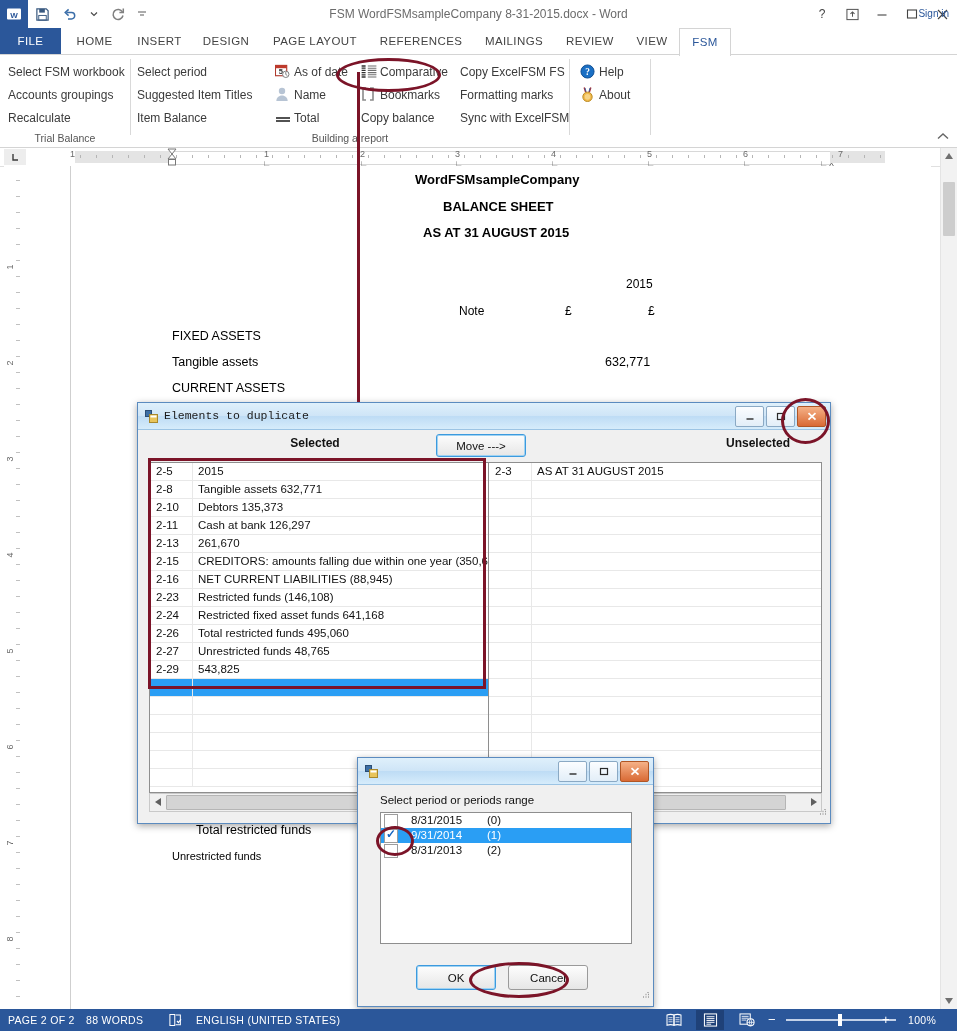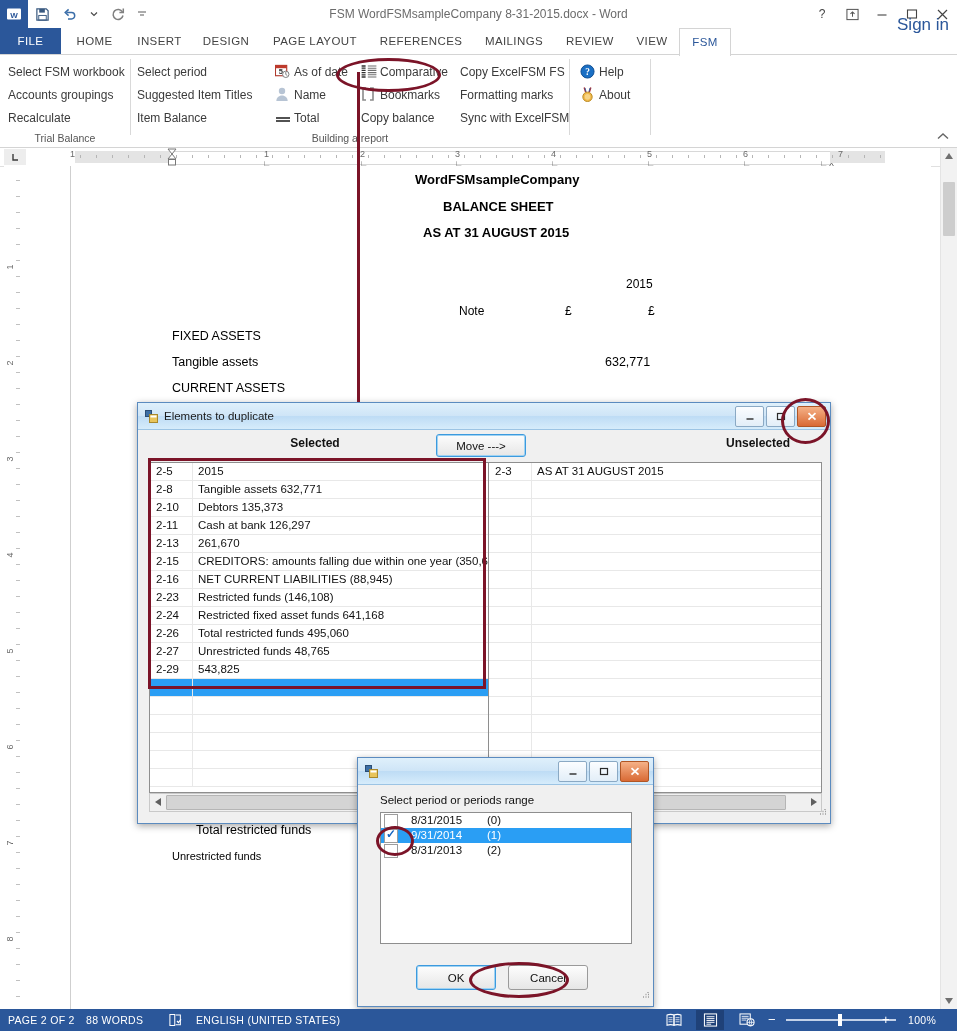--- a/index.html
+++ b/index.html
@@ -24,21 +24,21 @@
   .winctl div{width:30px;height:28px;display:flex;align-items:center;justify-content:center;color:#444;font-size:13px;}
   .winctl div.help{font-size:12px;}
 
   
   .tabstrip{position:absolute;left:0;top:28px;width:957px;height:27px;background:#fff;}
   .tab{position:absolute;top:0;height:27px;line-height:27px;font-size:11.5px;color:#444;letter-spacing:.4px;
        text-align:center;}
   .tab.file{background:#2B579A;color:#fff;left:0;width:61px;}
   .tab.active{color:#2B579A;}
   .tab.active:after{content:"";position:absolute;left:0;right:0;bottom:0;height:0;}
-  .signin{position:absolute;right:8px;top:11px;height:27px;line-height:27px;font-size:17px;color:#2B579A;}
+  .signin{position:absolute;right:8px;top:0;height:27px;line-height:27px;font-size:10px;color:#2B579A;}
   .tabline{position:absolute;left:0;top:54px;width:957px;height:1px;background:#d4d4d4;}
 
   
   .ribbon{position:absolute;left:0;top:55px;width:957px;height:92px;background:#fff;border-bottom:1px solid #d4d4d4;}
   .rsep{position:absolute;top:4px;width:1px;height:76px;background:#d9d9d9;}
   .ritem{position:absolute;font-size:12px;color:#3b3b3b;white-space:nowrap;height:22px;line-height:22px;}
   .glabel{position:absolute;bottom:3px;font-size:10.5px;color:#555;text-align:center;}
   .ricon{position:absolute;width:16px;height:16px;}
   .collapse{position:absolute;right:8px;bottom:4px;font-size:11px;color:#666;}
 
@@ -78,21 +78,21 @@
   .zoomthumb{position:absolute;top:5px;width:4px;height:12px;background:#fff;}
   .zsign{position:absolute;top:0;height:22px;line-height:22px;font-size:13px;}
 
   
   .dlg{position:absolute;background:#f0f0f0;border:1px solid #5b8bbf;
        box-shadow:0 2px 7px rgba(0,0,0,.35);}
   .dlg-tb{position:absolute;left:0;top:0;right:0;height:26px;
           background:linear-gradient(to bottom,#dff0fb 0%,#cfe5f7 48%,#bedcf5 52%,#d6ecfb 100%);
           border-bottom:1px solid #9cc4e4;}
   .dlg-ico{position:absolute;left:7px;top:6px;width:13px;height:13px;}
-  .dlg-title{position:absolute;left:26px;top:0;height:26px;line-height:26px;font-size:11.5px;color:#1a1a1a;}
+  .dlg-title{position:absolute;left:26px;top:0;height:26px;line-height:26px;font-size:11.5px;color:#1a1a1a;font-family:Liberation Mono, monospace;}
   .dlg-ctrls{position:absolute;right:4px;top:3px;display:flex;gap:2px;}
   .wbtn{width:27px;height:19px;border:1px solid #8aa9c4;border-radius:2px;
         background:linear-gradient(to bottom,#fbfdff,#e2eef8);
         display:flex;align-items:center;justify-content:center;font-size:10px;color:#2a2a2a;}
   .wbtn.close{background:linear-gradient(to bottom,#f5b187,#d96a35);border-color:#b05626;color:#fff;font-weight:bold;}
 
   .listbox{position:absolute;background:#fff;border:1px solid #8e8e8e;overflow:hidden;}
   .lrow{position:relative;height:17px;line-height:17px;font-size:11.5px;color:#111;border-bottom:1px solid #e8e8e8;
         white-space:nowrap;}
   .lrow .c1{position:absolute;left:6px;width:36px;}

